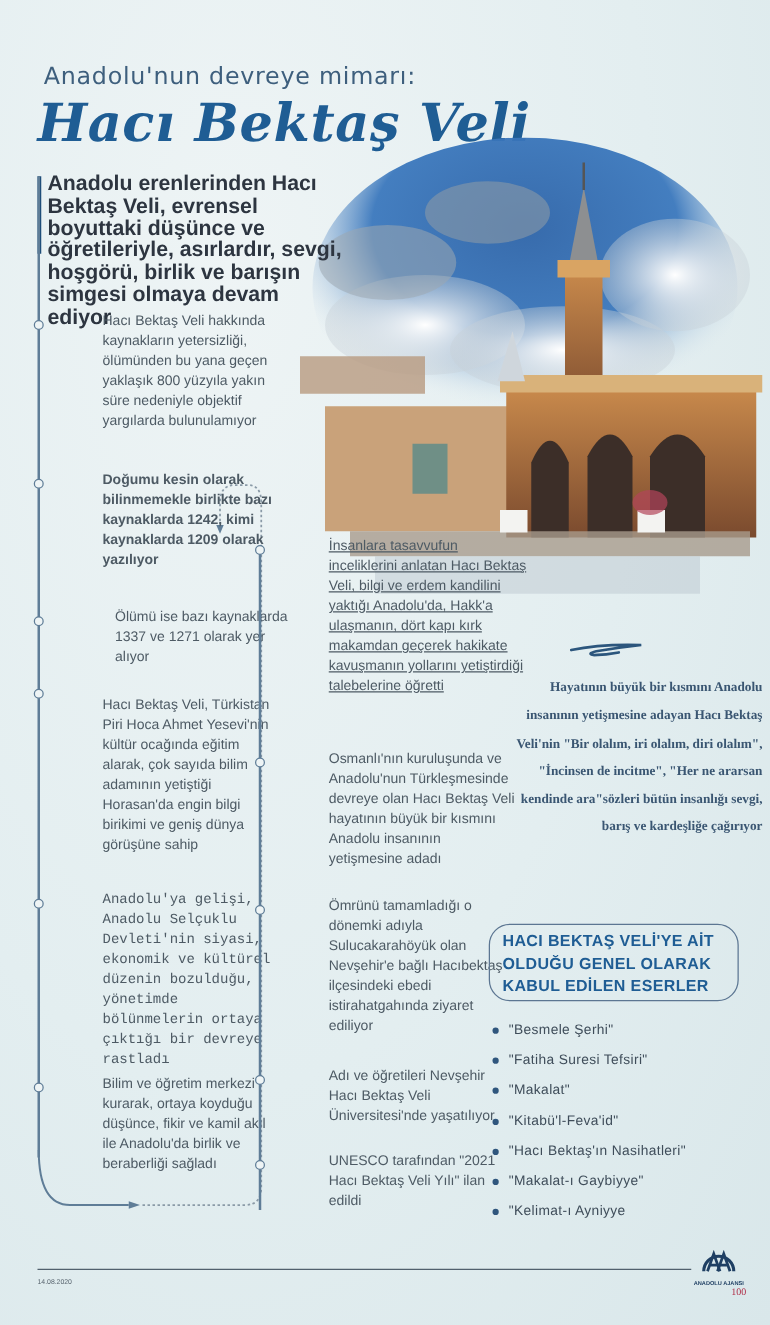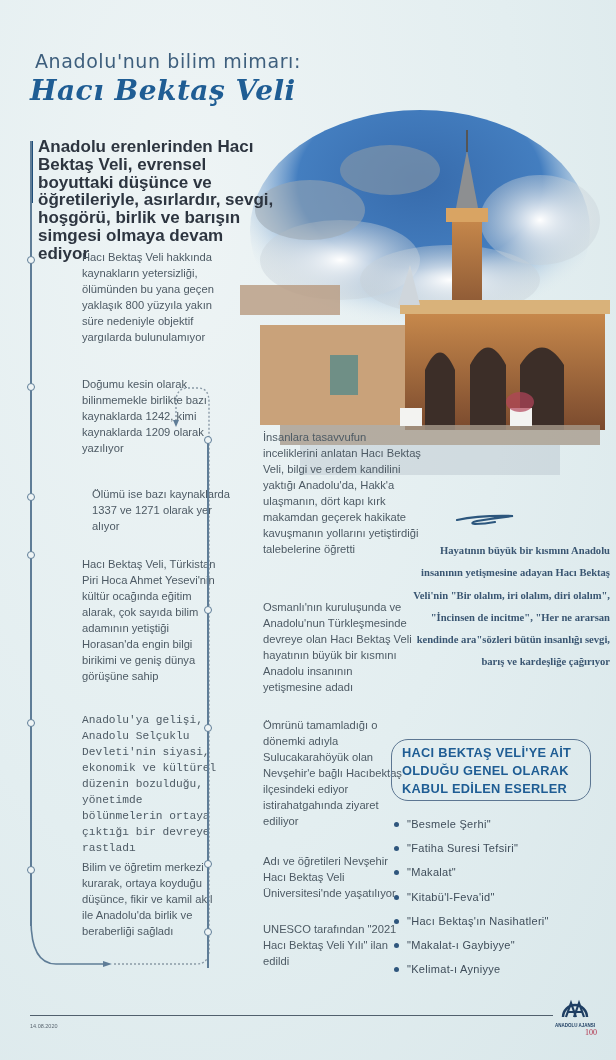--- a/index.html
+++ b/index.html
@@ -14,21 +14,21 @@
 
   
   .subtitle {
     left: 35px; top: 50px;
     font-size: 19px; color: #3e5f7d; letter-spacing: 0.6px;
     font-family: "DejaVu Sans", sans-serif; font-weight: normal;
   }
   .title {
     left: 30px; top: 74px;
     font-family: "DejaVu Serif", serif; font-style: italic; font-weight: bold;
-    font-size: 28px; color: #1f5d94; letter-spacing: 0.5px;
+    font-size: 42px; color: #1f5d94; letter-spacing: 0.5px;
   }
 
   
   .hero {
     left: 220px; top: 110px; width: 390px; height: 380px;
   }
 
   
   .intro {
     left: 38px; top: 138px; width: 240px;
@@ -74,21 +74,21 @@
   }
 
   
   .footer-line { left: 30px; top: 1015px; width: 523px; height: 1.2px; background: #51606d; }
   .date { left: 30px; top: 1023px; font-size: 5.5px; color: #5a6670; }
   .logo { left: 553px; top: 995px; width: 44px; height: 45px; }
 </style>
 </head>
 <body>
 
-<div class="abs subtitle">Anadolu'nun bilim mimarı:</div>
+<div class="abs subtitle">Anadolu'nun devreye mimarı:</div>
 <div class="abs title">Hacı Bektaş Veli</div>
 
 <svg class="abs hero" viewBox="0 0 390 380">
   <defs>
     <radialGradient id="sky" cx="50%" cy="30%" r="60%">
       <stop offset="0%" stop-color="#2e64a8"></stop>
       <stop offset="60%" stop-color="#3b78bd"></stop>
       <stop offset="100%" stop-color="#dfeaf0" stop-opacity="0"></stop>
     </radialGradient>
     <radialGradient id="cloud" cx="50%" cy="50%" r="50%">
@@ -137,44 +137,44 @@
   <path d="M3,540 Q3,584 28,584 L75,584" fill="none" stroke="#5f7d97" stroke-width="1.6"></path>
   <polygon points="75,581 84,584 75,587" fill="#5f7d97"></polygon>
   <path d="M86,584 L168,584 Q181,584 181,570 L181,22 Q181,8 170,8 L160,8 Q148,8 148,22 L148,40" fill="none" stroke="#8a9aa7" stroke-width="1.4" stroke-dasharray="2,2"></path>
   <polygon points="145,40 151,40 148,47" fill="#5f7d97"></polygon>
 </svg>
 
 <div class="abs dot" style="left:27px; top:256px;"></div>
 <div class="abs tl-text" style="left:38px; top:249px; width:142px;">Hacı Bektaş Veli hakkında kaynakların yetersizliği, ölümünden bu yana geçen yaklaşık 800 yüzyıla yakın süre nedeniyle objektif yargılarda bulunulamıyor</div>
 
 <div class="abs dot" style="left:27px; top:383px;"></div>
-<div class="abs tl-text" style="left:38px; top:376px; width:142px;">Doğumu kesin olarak bilinmemekle birlikte bazı kaynaklarda 1242, kimi kaynaklarda 1209 olarak yazılıyor</div>
+<div class="abs tl-text" style="left:38px; top:376px; width:142px;font-weight:bold;">Doğumu kesin olarak bilinmemekle birlikte bazı kaynaklarda 1242, kimi kaynaklarda 1209 olarak yazılıyor</div>
 
 <div class="abs dot" style="left:27px; top:493px;"></div>
 <div class="abs tl-text" style="left:48px; top:486px; width:148px;">Ölümü ise bazı kaynaklarda 1337 ve 1271 olarak yer alıyor</div>
 
 <div class="abs dot" style="left:27px; top:551px;"></div>
 <div class="abs tl-text" style="left:38px; top:556px; width:135px;">Hacı Bektaş Veli, Türkistan Piri Hoca Ahmet Yesevi'nin kültür ocağında eğitim alarak, çok sayıda bilim adamının yetiştiği Horasan'da engin bilgi birikimi ve geniş dünya görüşüne sahip</div>
 
 <div class="abs dot" style="left:27px; top:719px;"></div>
 <div class="abs tl-text" style="left:38px; top:712px; width:138px;font-family:Liberation Mono, monospace;">Anadolu'ya gelişi, Anadolu Selçuklu Devleti'nin siyasi, ekonomik ve kültürel düzenin bozulduğu, yönetimde bölünmelerin ortaya çıktığı bir devreye rastladı</div>
 
 <div class="abs dot" style="left:27px; top:866px;"></div>
 <div class="abs tl-text" style="left:38px; top:859px; width:135px;">Bilim ve öğretim merkezi kurarak, ortaya koyduğu düşünce, fikir ve kamil akıl ile Anadolu'da birlik ve beraberliği sağladı</div>
 
 <div class="abs tl-line" style="left:207px; top:440px; height:528px;"></div>
 
 <div class="abs dot" style="left:204px; top:436px;"></div>
-<div class="abs tl-text" style="left:219px; top:429px; width:160px;">İnsanlara tasavvufun inceliklerini anlatan Hacı Bektaş Veli, bilgi ve erdem kandilini yaktığı Anadolu'da, Hakk'a ulaşmanın, dört kapı kırk makamdan geçerek hakikate kavuşmanın yollarını yetiştirdiği talebelerine öğretti</div>
+<div class="abs tl-text" style="left:219px; top:429px; width:160px;text-decoration:underline;">İnsanlara tasavvufun inceliklerini anlatan Hacı Bektaş Veli, bilgi ve erdem kandilini yaktığı Anadolu'da, Hakk'a ulaşmanın, dört kapı kırk makamdan geçerek hakikate kavuşmanın yollarını yetiştirdiği talebelerine öğretti</div>
 
 <div class="abs dot" style="left:204px; top:606px;"></div>
 <div class="abs tl-text" style="left:219px; top:599px; width:150px;">Osmanlı'nın kuruluşunda ve Anadolu'nun Türkleşmesinde devreye olan Hacı Bektaş Veli hayatının büyük bir kısmını Anadolu insanının yetişmesine adadı</div>
 
 <div class="abs dot" style="left:204px; top:724px;"></div>
-<div class="abs tl-text" style="left:219px; top:717px; width:145px;">Ömrünü tamamladığı o dönemki adıyla Sulucakarahöyük olan Nevşehir'e bağlı Hacıbektaş ilçesindeki ediyor istirahatgahında ziyaret ediliyor</div>
+<div class="abs tl-text" style="left:219px; top:717px; width:145px;">Ömrünü tamamladığı o dönemki adıyla Sulucakarahöyük olan Nevşehir'e bağlı Hacıbektaş ilçesindeki ebedi istirahatgahında ziyaret ediliyor</div>
 
 <div class="abs dot" style="left:204px; top:860px;"></div>
 <div class="abs tl-text" style="left:219px; top:853px; width:150px;">Adı ve öğretileri Nevşehir Hacı Bektaş Veli Üniversitesi'nde yaşatılıyor</div>
 
 <div class="abs dot" style="left:204px; top:928px;"></div>
 <div class="abs tl-text" style="left:219px; top:921px; width:150px;">UNESCO tarafından "2021 Hacı Bektaş Veli Yılı" ilan edildi</div>
 
 <svg class="abs" style="left:455px; top:512px; width:60px; height:14px;" viewBox="0 0 60 14">
   <path d="M2,8 Q25,3 58,4 Q40,6 22,9 Q14,11 20,12 Q30,12 40,10" fill="none" stroke="#2c567d" stroke-width="2.2" stroke-linecap="round"></path>
 </svg>

